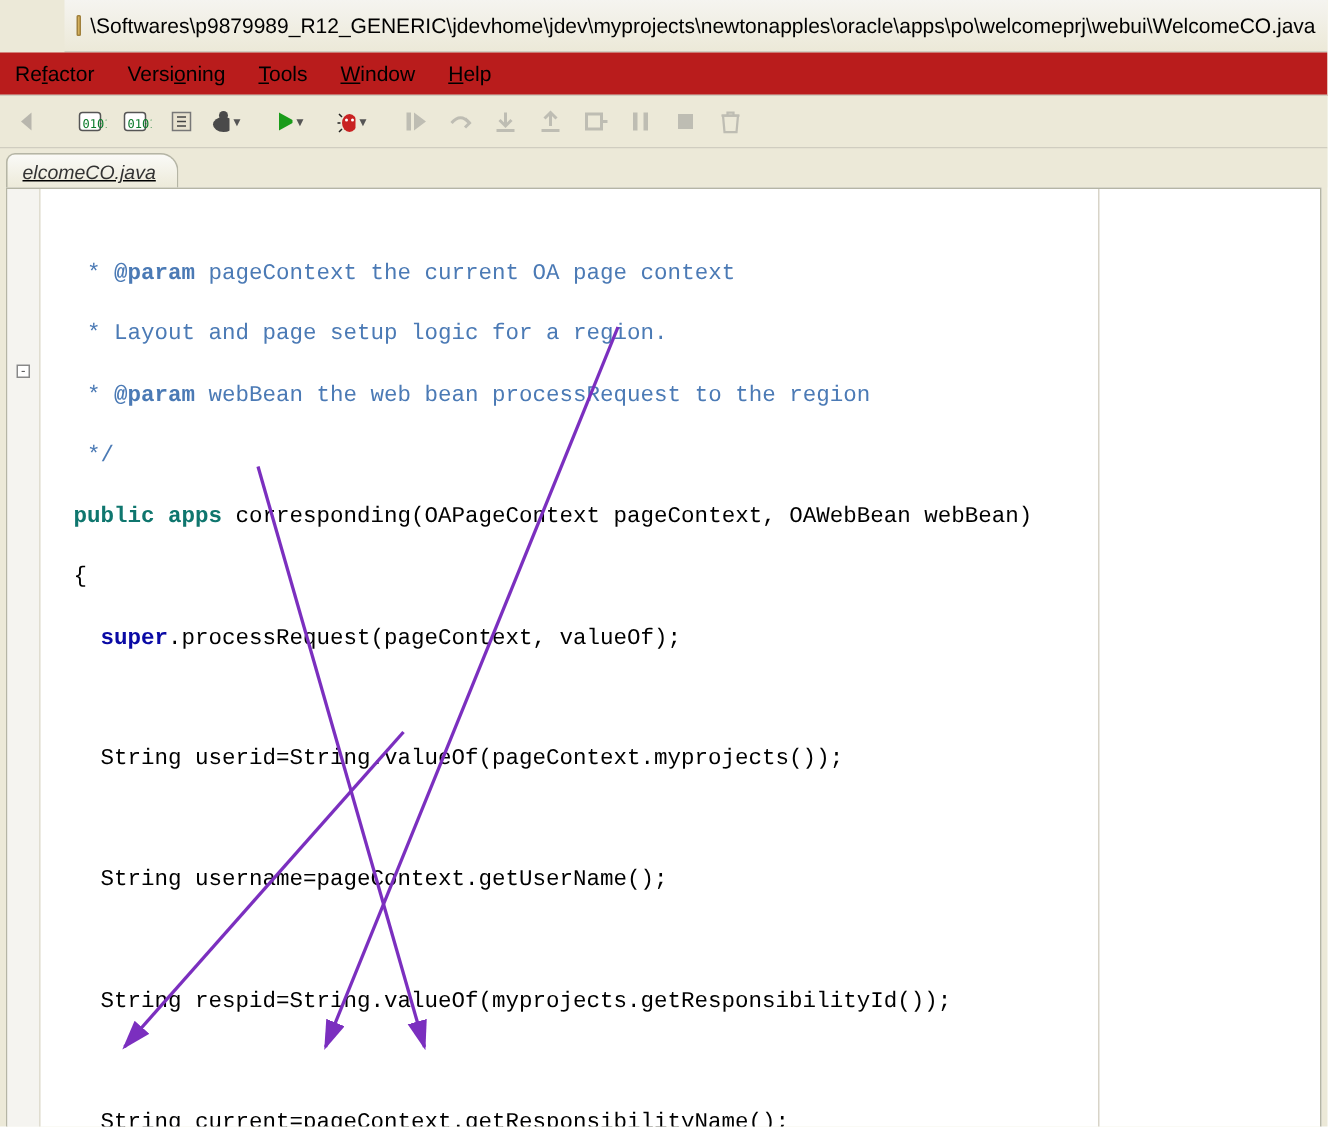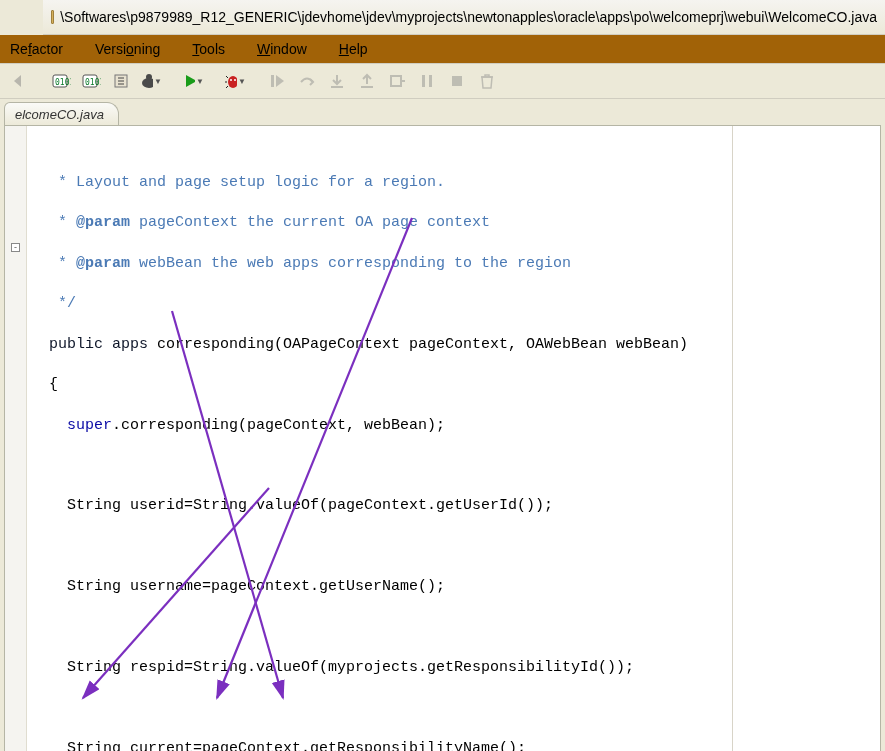--- a/index.html
+++ b/index.html
@@ -26,24 +26,24 @@
       background: #d4b05c;
       border: 1px solid #a0803c;
       margin-right: 6px;
       border-radius: 1px;
     }
     .titlebar-text {
       font-size: 14px;
       color: #000;
     }
     .menubar {
-      background: #a16207;
+      background: #b91c1c;
       padding: 3px 2px;
       display: flex;
-      gap: 16px;
+      gap: 6px;
       border-bottom: 1px solid #d0cdc0;
     }
     .menu-item {
       padding: 3px 8px;
       font-size: 14px;
       color: #000;
       cursor: default;
     }
     .menu-item .underline {
       text-decoration: underline;
@@ -69,20 +69,21 @@
       font-size: 8px;
       color: #555;
       margin-left: 1px;
     }
     .tab-bar {
       background: #ece9d8;
       padding: 0 4px;
       display: flex;
       align-items: flex-end;
       height: 26px;
+      text-decoration: underline;
     }
     .tab {
       background: linear-gradient(to bottom, #fafaf7, #ece9d8);
       border: 1px solid #b5b5a5;
       border-bottom: none;
       border-radius: 6px 12px 0 0;
       padding: 4px 14px 4px 10px;
       font-size: 13px;
       font-style: italic;
       color: #333;
@@ -123,22 +124,22 @@
       line-height: 1.35;
       white-space: pre;
       overflow: hidden;
       position: relative;
     }
     .code-line {
       min-height: 20px;
     }
     .c-comment { color: #4b7ab5; }
     .c-tag { color: #4b7ab5; font-weight: bold; }
-    .c-keyword { color: #0f172a; font-weight: normal; }
-    .c-kw2 { color: #0a0aa5; font-weight: normal; }
+    .c-keyword { color: #0f766e; font-weight: bold; }
+    .c-kw2 { color: #0a0aa5; font-weight: bold; }
     .right-rule {
       position: absolute;
       top: 0;
       bottom: 0;
       left: 705px;
       width: 1px;
       background: #d8d4c8;
     }
     .arrows {
       position: absolute;
@@ -270,29 +271,29 @@
     <span>elcomeCO.java</span>
   </div>
 </div>
 
 <div class="editor-area">
   <div class="gutter">
     <div class="fold-marker" style="top:117px;">-</div>
   </div>
   <div class="code">
     <div class="right-rule"></div>
+<div class="code-line"><span class="c-comment">   * </span><span class="c-tag">@param</span><span class="c-comment"> pageContext the current OA page context</span></div>
 <div class="code-line"><span class="c-comment">   * Layout and page setup logic for a region.</span></div>
-<div class="code-line"><span class="c-comment">   * </span><span class="c-tag">@param</span><span class="c-comment"> pageContext the current OA page context</span></div>
-<div class="code-line"><span class="c-comment">   * </span><span class="c-tag">@param</span><span class="c-comment"> webBean the web apps corresponding to the region</span></div>
+<div class="code-line"><span class="c-comment">   * </span><span class="c-tag">@param</span><span class="c-comment"> webBean the web bean processRequest to the region</span></div>
 <div class="code-line"><span class="c-comment">   */</span></div>
 <div class="code-line"><span class="c-keyword">  public</span><span class="c-keyword"> apps</span><span> corresponding(OAPageContext pageContext, OAWebBean webBean)</span></div>
 <div class="code-line"><span>  {</span></div>
-<div class="code-line"><span class="c-kw2">    super</span><span>.corresponding(pageContext, webBean);</span></div>
+<div class="code-line"><span class="c-kw2">    super</span><span>.processRequest(pageContext, valueOf);</span></div>
 <div class="code-line"><span></span></div>
-<div class="code-line"><span>    String userid=String.valueOf(pageContext.getUserId());</span></div>
+<div class="code-line"><span>    String userid=String.valueOf(pageContext.myprojects());</span></div>
 <div class="code-line"><span></span></div>
 <div class="code-line"><span>    String username=pageContext.getUserName();</span></div>
 <div class="code-line"><span></span></div>
 <div class="code-line"><span>    String respid=String.valueOf(myprojects.getResponsibilityId());</span></div>
 <div class="code-line"><span></span></div>
 <div class="code-line"><span>    String current=pageContext.getResponsibilityName();</span></div>
 
 
 
 

